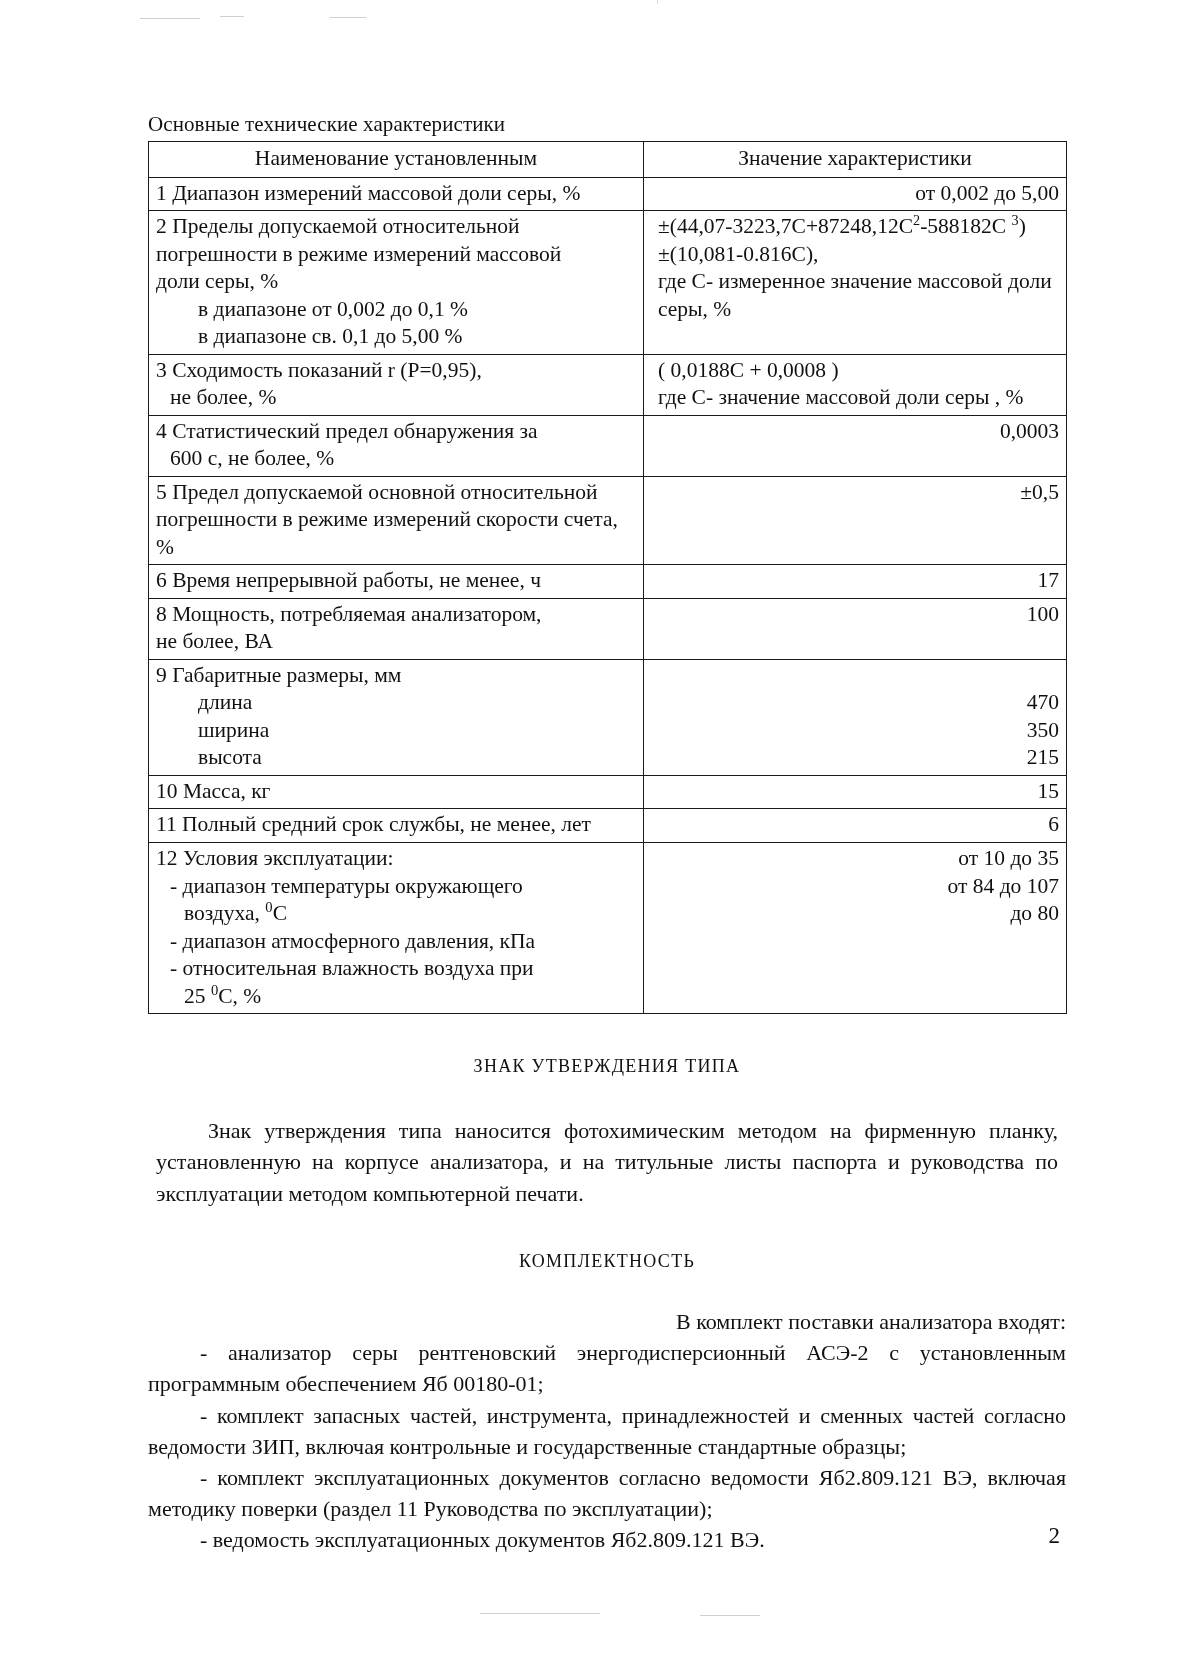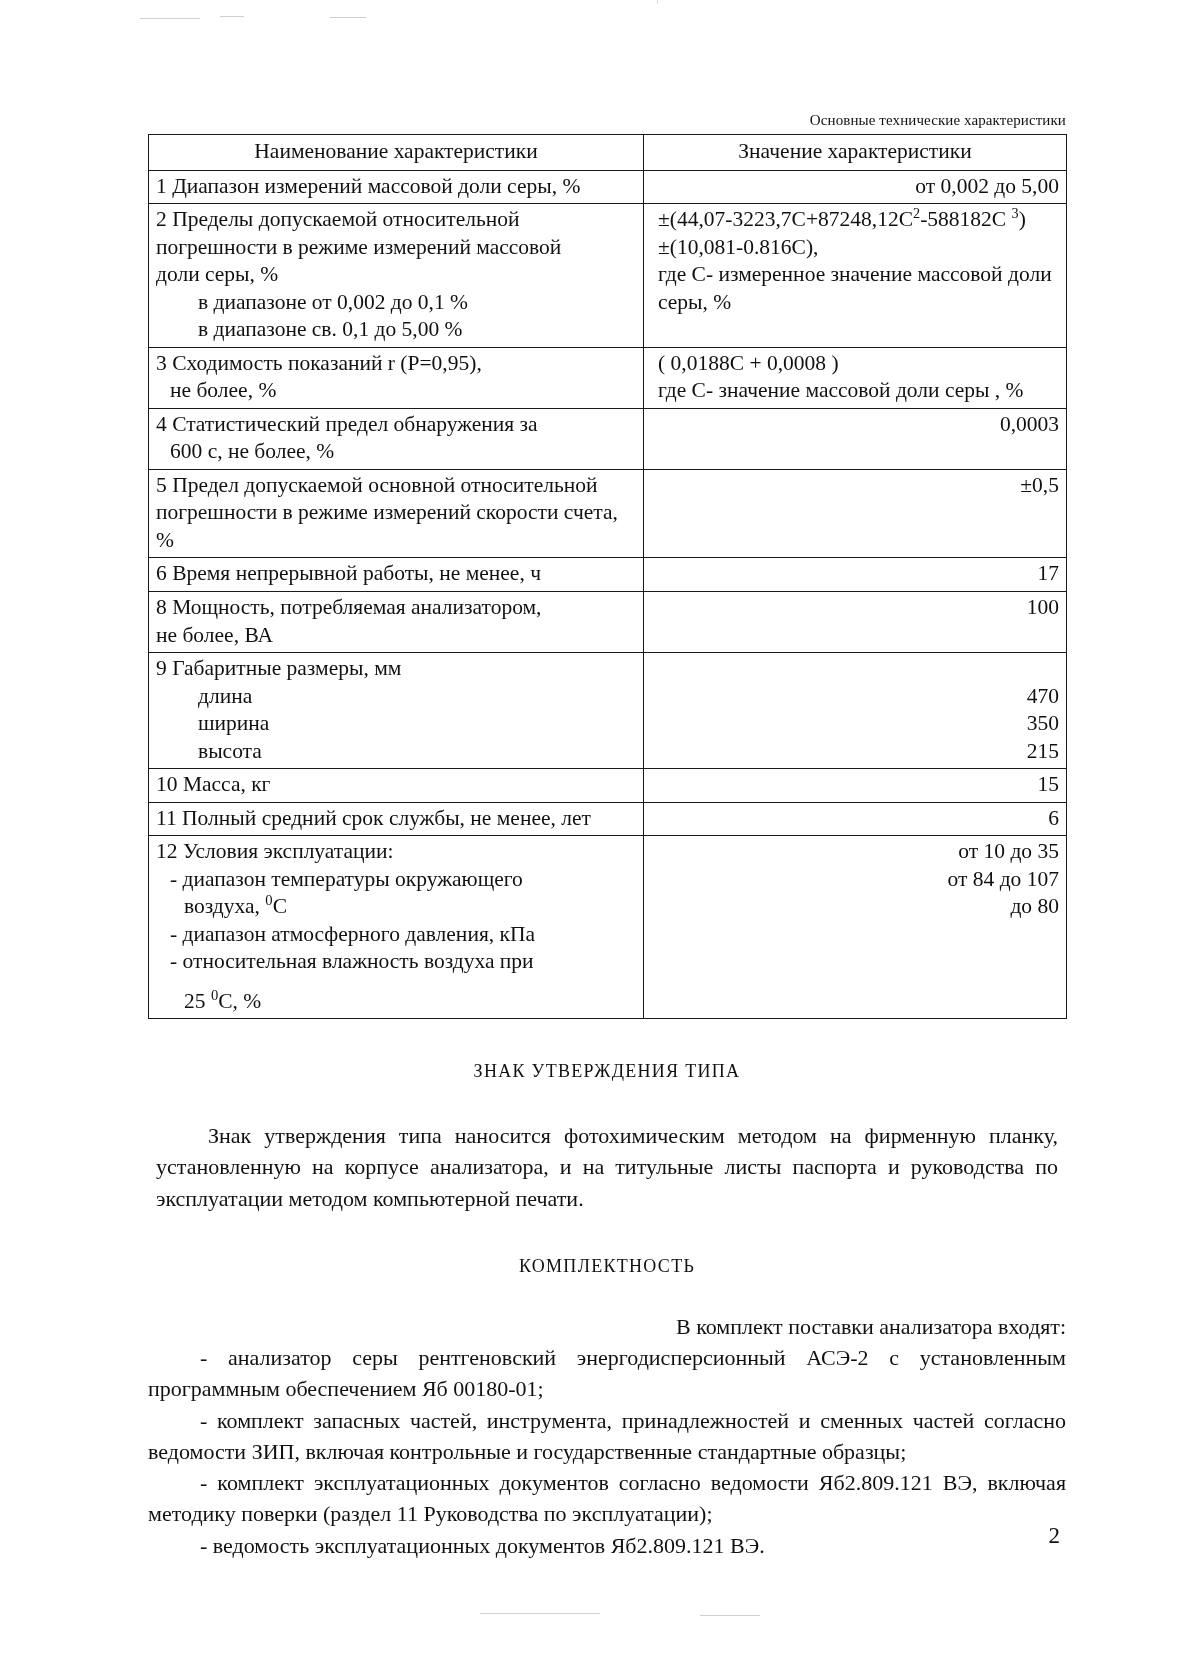--- a/index.html
+++ b/index.html
@@ -42,22 +42,22 @@
 
   .content {
     position: absolute;
     left: 148px;
     top: 112px;
     width: 918px;
   }
 
   
   .tbl-caption {
-    text-align: right;
-    font-size: 15px;
+    text-align: left;
+    font-size: 21px;
     line-height: 1.15;
     margin: 0 0 5px 0;
     letter-spacing: .1px;
   }
 
   table.spec {
     border-collapse: collapse;
     width: 918px;
     table-layout: fixed;
   }
@@ -155,21 +155,21 @@
 
     <div class="tbl-caption">Основные технические характеристики</div>
 
     <table class="spec">
       <colgroup>
           <col class="c-name">
           <col class="c-val">
         </colgroup>
       <thead>
         <tr>
-          <th>Наименование характеристики</th>
+          <th>Наименование установленным</th>
           <th>Значение характеристики</th>
         </tr>
       </thead>
       <tbody>
 
         <tr>
           <td class="name">1 Диапазон измерений массовой доли серы,  %</td>
           <td class="val">от  0,002 до 5,00</td>
         </tr>
 
@@ -256,21 +256,21 @@
           <td class="val">6</td>
         </tr>
 
         <tr>
           <td class="name">
             <span>12 Условия эксплуатации:</span>
             <span class="ind-sm">- диапазон температуры окружающего</span>
             <span class="ind1" style="padding-left:28px;"><span>воздуха, </span><span class="deg">0</span><span>С</span></span>
             <span class="ind-sm">- диапазон атмосферного давления, кПа</span>
             <span class="ind-sm">- относительная влажность воздуха при</span>
-            <span class="ind1" style="padding-left:28px;margin-top:12px;"><span>25 </span><span class="deg">0</span><span>С,  %</span></span>
+            <span class="ind1" style="padding-left:28px;"><span>25 </span><span class="deg">0</span><span>С,  %</span></span>
           </td>
           <td class="val pad-top-xl">
             <div>от 10 до 35</div>
             <div>от 84 до 107</div>
             <div>до 80</div>
           </td>
         </tr>
 
       </tbody>
     </table>

